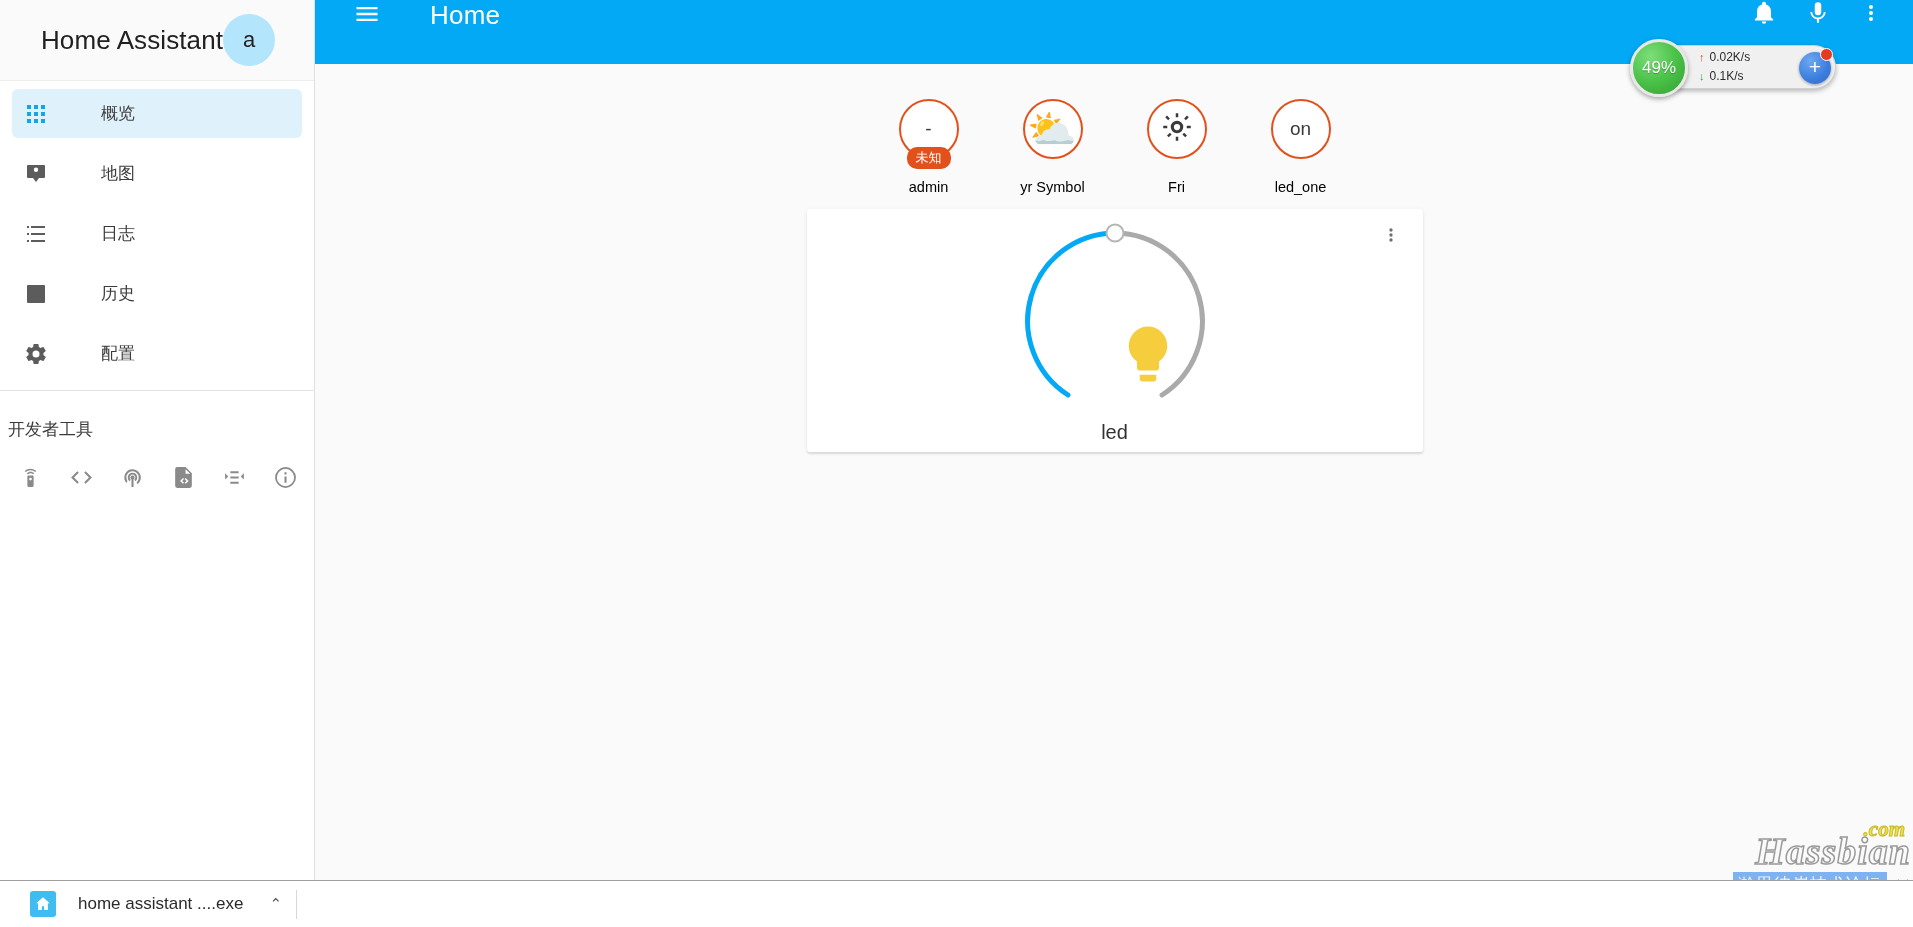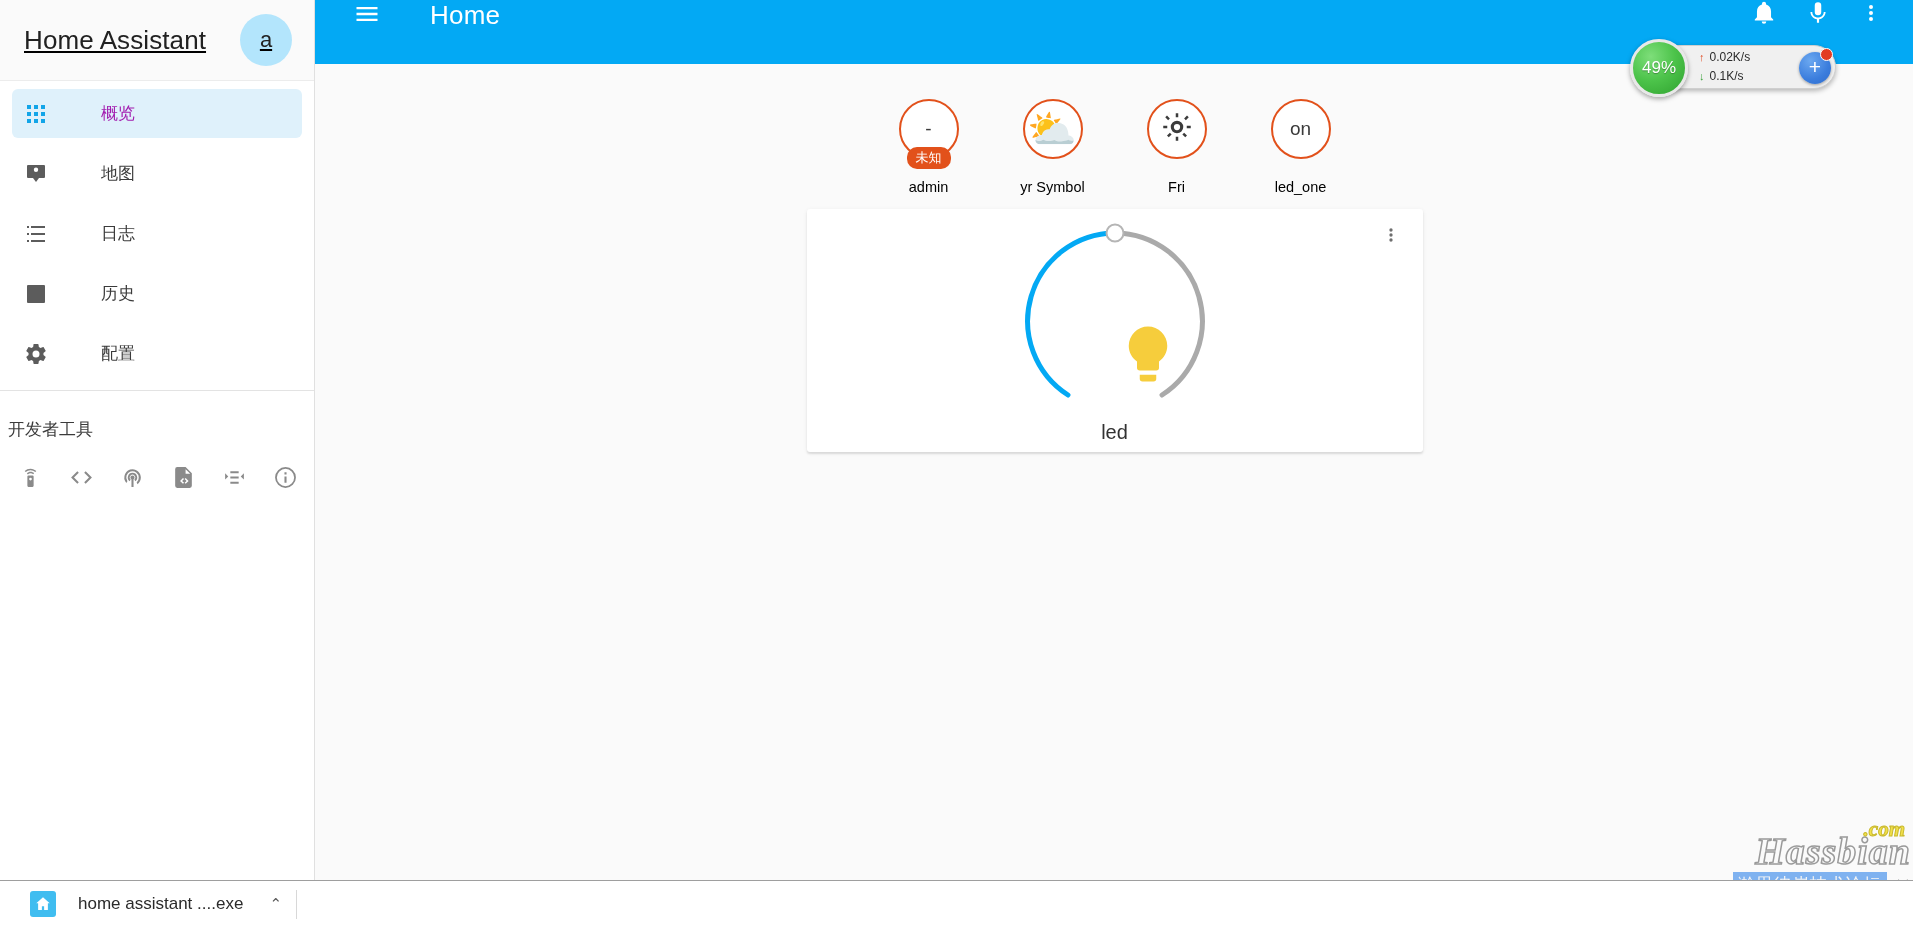--- a/index.html
+++ b/index.html
@@ -14,44 +14,43 @@
   
   #sidebar {
     position: absolute; left: 0; top: 0;
     width: 315px; height: 880px;
     background: #fff;
     border-right: 1px solid #e0e0e0;
     z-index: 20;
   }
   .sb-header {
     height: 81px;
-    display: flex; align-items: center; justify-content: space-between;
+    display: flex; align-items: center; justify-content: center;
     padding: 0 22px 0 24px;
     background: #fafafa;
     border-bottom: 1px solid #ececec;
-    text-decoration: underline;
   }
   .sb-title { font-size: 26px; color: #212121; font-weight: 400; letter-spacing: .1px; }
   .sb-avatar {
     width: 52px; height: 52px; border-radius: 50%;
     background: #b3e5fc; color: #212121;
     display: flex; align-items: center; justify-content: center;
     font-size: 22px; cursor: pointer;
   }
   .sb-nav { padding: 8px 12px 0 12px; }
   .sb-item {
     display: flex; align-items: center;
     height: 49px; border-radius: 6px;
     padding-left: 12px; margin-bottom: 11px;
     cursor: pointer; color: #5c5c5c;
   }
   .sb-item .ic { width: 44px; display: flex; align-items: center; justify-content: flex-start; }
   .sb-item .lbl { font-size: 17px; margin-left: 33px; color: #3b3b3b; }
   .sb-item.active { background: #dff1fb; }
-  .sb-item.active .lbl { color: #a21caf; }
+  .sb-item.active .lbl { color: #404040; }
   .sb-item.active svg { fill: #12a5e8; }
   .sb-item svg { fill: #5c5c5c; }
   .sb-divider { height: 1px; background: #e3e3e3; margin: 12px 0 0 0; }
   .sb-devtools-label {
     font-size: 17px; color: #3b3b3b;
     padding: 27px 0 0 8px;
   }
   .sb-devtools-icons {
     display: flex; align-items: center;
     padding: 24px 0 0 18px; gap: 26px;

